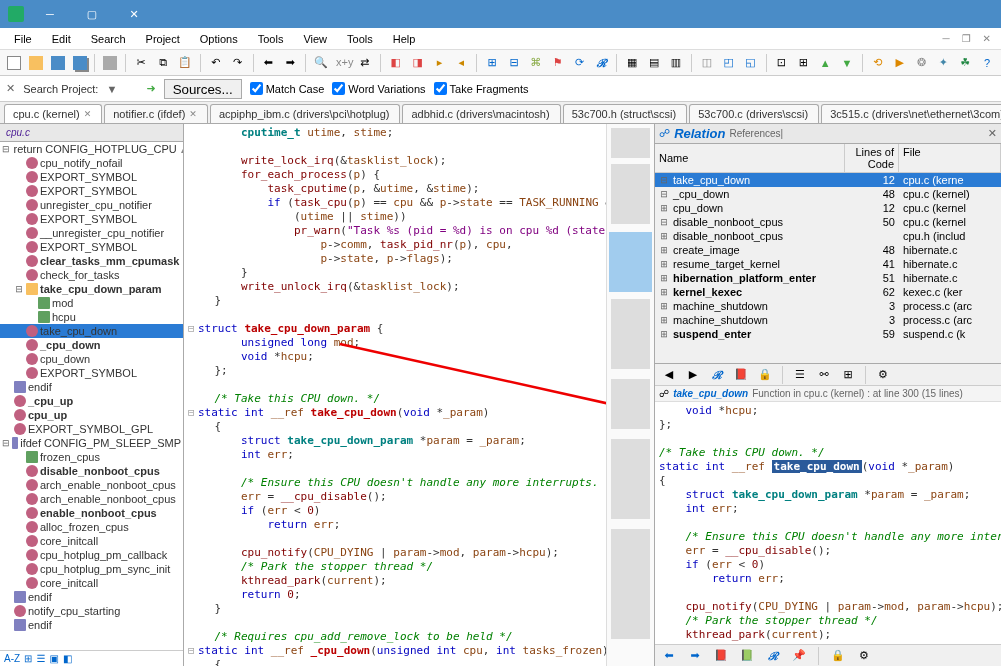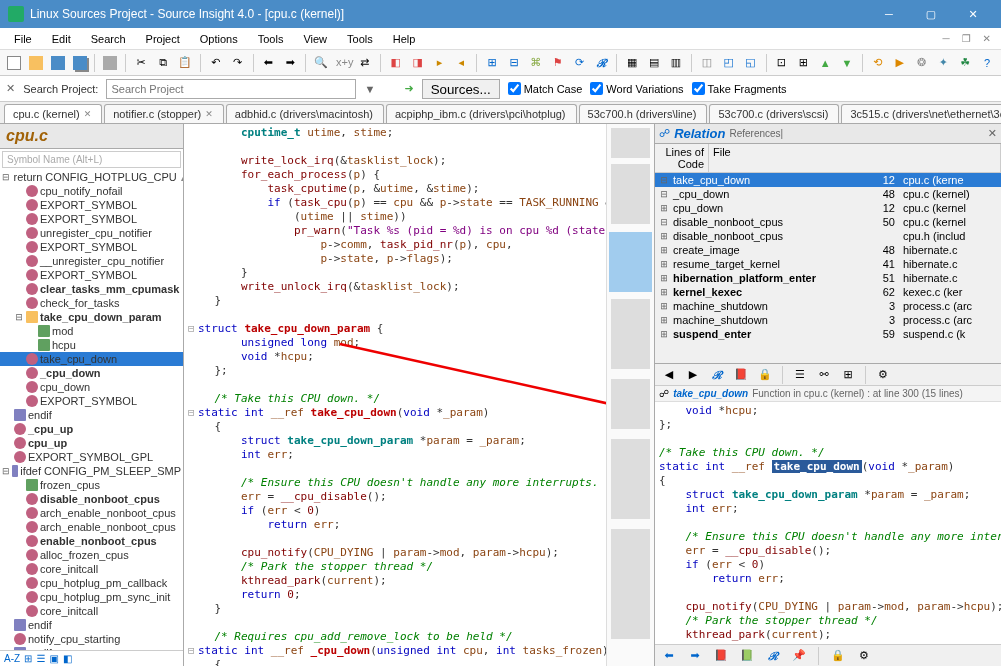--- a/index.html
+++ b/index.html
@@ -23,21 +23,21 @@
 .searchbar .sp { width: 250px; }
 .searchbar .dd { width: 12px; color: #666; }
 .searchbar .btn { border: 1px solid #aaa; background: #f0f0f0; padding: 2px 8px; height: 20px; }
 .searchbar label { display: flex; align-items: center; gap: 3px; }
 .tabstrip { background: #f0f0f0; height: 22px; display: flex; align-items: flex-end; border-bottom: 1px solid #aaa; padding-left: 4px; gap: 0; overflow: hidden; }
 .tab { border: 1px solid #aaa; border-bottom: none; background: #f8f8f8; padding: 3px 10px 3px 8px; font-size: 11px; color: #333; display: flex; align-items: center; gap: 4px; border-radius: 3px 3px 0 0; margin-right: 2px; white-space: nowrap; }
 .tab.active { background: #fff; }
 .tab .x { color: #888; font-size: 9px; }
 .mainarea { display: flex; height: 542px; }
 .leftpanel { width: 184px; background: #fff; border-right: 1px solid #aaa; display: flex; flex-direction: column; }
-.leftpanel .hdr { background: #e8e8e8; border-bottom: 1px solid #aaa; padding: 3px 6px; font-weight: bold; font-style: italic; color: #a16207; font-size: 16px; display: flex; align-items: center; }
+.leftpanel .hdr { background: #e8e8e8; border-bottom: 1px solid #aaa; padding: 3px 6px; font-weight: normal; font-style: italic; color: #4c1d95; font-size: 10px; display: flex; align-items: center; }
 .leftpanel .filter { border: 1px solid #ccc; margin: 2px; padding: 2px 4px; color: #aaa; font-size: 10px; }
 .tree { flex: 1; overflow: auto; font-size: 11px; }
 .tree .node { white-space: nowrap; padding: 1px 2px; display: flex; align-items: center; gap: 2px; }
 .tree .node.sel { background: #2a7bd4; color: #fff; }
 .tree .exp { width: 10px; text-align: center; color: #666; font-size: 9px; }
 .tree .ic { width: 12px; height: 12px; display: inline-block; }
 .ic-folder { background: #f8c060; border-radius: 1px; }
 .ic-fn { background: #c06080; border-radius: 6px; }
 .ic-var { background: #60a060; border-radius: 1px; }
 .ic-def { background: #8080c0; border-radius: 1px; }
@@ -86,21 +86,20 @@
 .ctxcode { flex: 1; font-family: Consolas, monospace; font-size: 11px; line-height: 14px; padding: 2px 4px; white-space: pre; overflow: hidden; color: #333; background: #fff; }
 .hlname { background: #2a5a9a; color: #fff; font-weight: bold; padding: 0 2px; }
 .ctxbtm { height: 22px; background: #f0f0f0; border-top: 1px solid #ccc; display: flex; align-items: center; padding: 0 4px; gap: 6px; }
 .foldmark { color: #aaa; display: inline-block; width: 10px; }
 </style>
 </head>
 <body>
 
 <div class="titlebar">
   <div class="icon"></div>
-  <div class="title">Linux Sources Project - Source Insight 4.0 - [cpu.c (kernel)]</div>
   <div class="winbtns">
     <div class="winbtn">─</div>
     <div class="winbtn">▢</div>
     <div class="winbtn">✕</div>
   </div>
 </div>
 
 <div class="menubar">
   <div class="menu">File</div>
   <div class="menu">Edit</div>
@@ -181,21 +180,20 @@
   <div class="tb" style="color:#d80">▶</div>
   <div class="tb" style="color:#888">❂</div>
   <div class="tb" style="color:#48a">✦</div>
   <div class="tb" style="color:#284">☘</div>
   <div class="tb" style="color:#06c">?</div>
 </div>
 
 <div class="searchbar">
   <span style="color:#666">✕</span>
   <span class="lbl">Search Project:</span>
-  <input type="text" class="sp" placeholder="Search Project" style="">
   <span class="dd">▼</span>
   <span style="width:12px"></span>
   <span style="color:#4a4">➜</span>
   <button class="btn">Sources...</button>
   <label>
       <input type="checkbox" checked="" style="">
       <span>Match Case</span>
     </label>
   <label>
       <input type="checkbox" checked="" style="">
@@ -206,45 +204,44 @@
       <span>Take Fragments</span>
     </label>
 </div>
 
 <div class="tabstrip" id="tabstrip">
     <div class="tab active">
       <span>cpu.c (kernel)</span>
       <span class="x">✕</span>
     </div>
     <div class="tab">
-      <span>notifier.c (stopper)</span>
+      <span>notifier.c (ifdef)</span>
       <span class="x">✕</span>
+    </div>
+    <div class="tab">
+      <span>acpiphp_ibm.c (drivers\pci\hotplug)</span>
     </div>
     <div class="tab">
       <span>adbhid.c (drivers\macintosh)</span>
     </div>
     <div class="tab">
-      <span>acpiphp_ibm.c (drivers\pci\hotplug)</span>
-    </div>
-    <div class="tab">
-      <span>53c700.h (drivers\line)</span>
+      <span>53c700.h (struct\scsi)</span>
     </div>
     <div class="tab">
       <span>53c700.c (drivers\scsi)</span>
     </div>
     <div class="tab">
       <span>3c515.c (drivers\net\ethernet\3com)</span>
     </div>
   </div>
 
 <div class="mainarea">
 
   <div class="leftpanel">
     <div class="hdr">cpu.c</div>
-    <div class="filter">Symbol Name (Alt+L)</div>
     <div class="tree" id="symtree">
         <div class="node d0">
           <span class="exp">⊟</span>
           <span class="ic ic-def"></span>
           <span class="lbl">return CONFIG_HOTPLUG_CPU</span>
           <span style="margin-left:auto;color:#888">▲</span>
         </div>
         <div class="node d1">
           <span class="exp"></span>
           <span class="ic ic-fn"></span>
@@ -497,20 +494,21 @@
   <div class="rightcol">
     <div class="relpanel">
       <div class="hdr">
         <span style="color:#06c">☍</span>
         <span class="t">Relation</span>
         <span class="sub">References|</span>
         <span class="x">✕</span>
       </div>
       <div class="reltable">
         <div class="th">
+          <div class="c-name">Name</div>
           <div class="c-loc">Lines of Code</div>
           <div class="c-file">File</div>
         </div>
         <div id="relrows">
             <div class="tr sel">
               <div class="c-name d0">
                 <span class="exp">⊟</span>
                 <span class="ic ic-fn"></span>
                 <span>take_cpu_down</span>
               </div>

